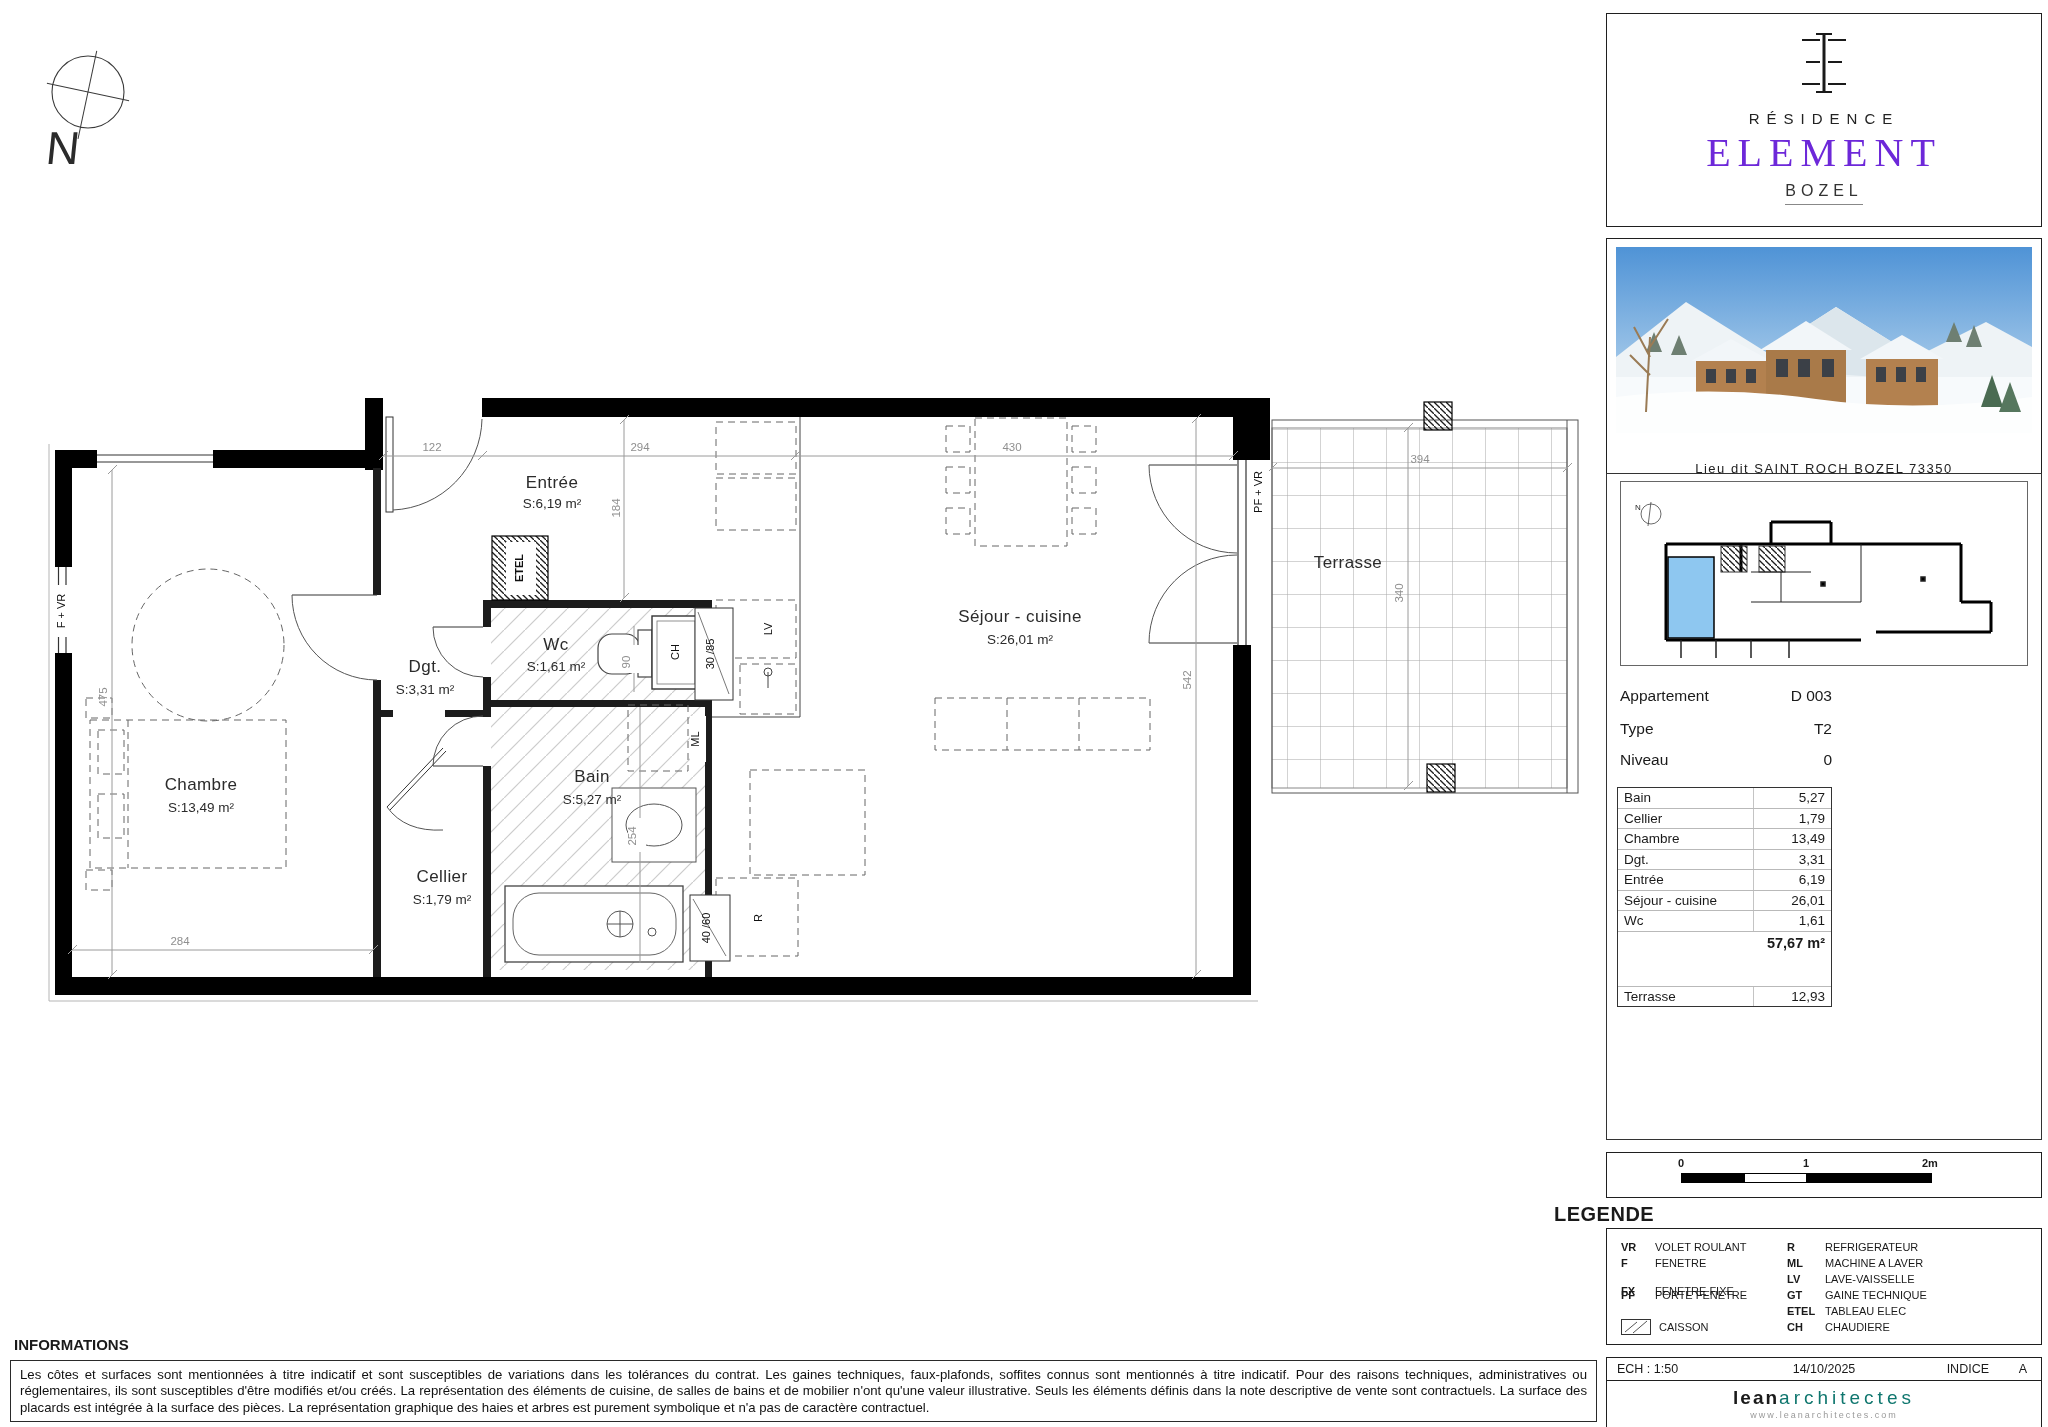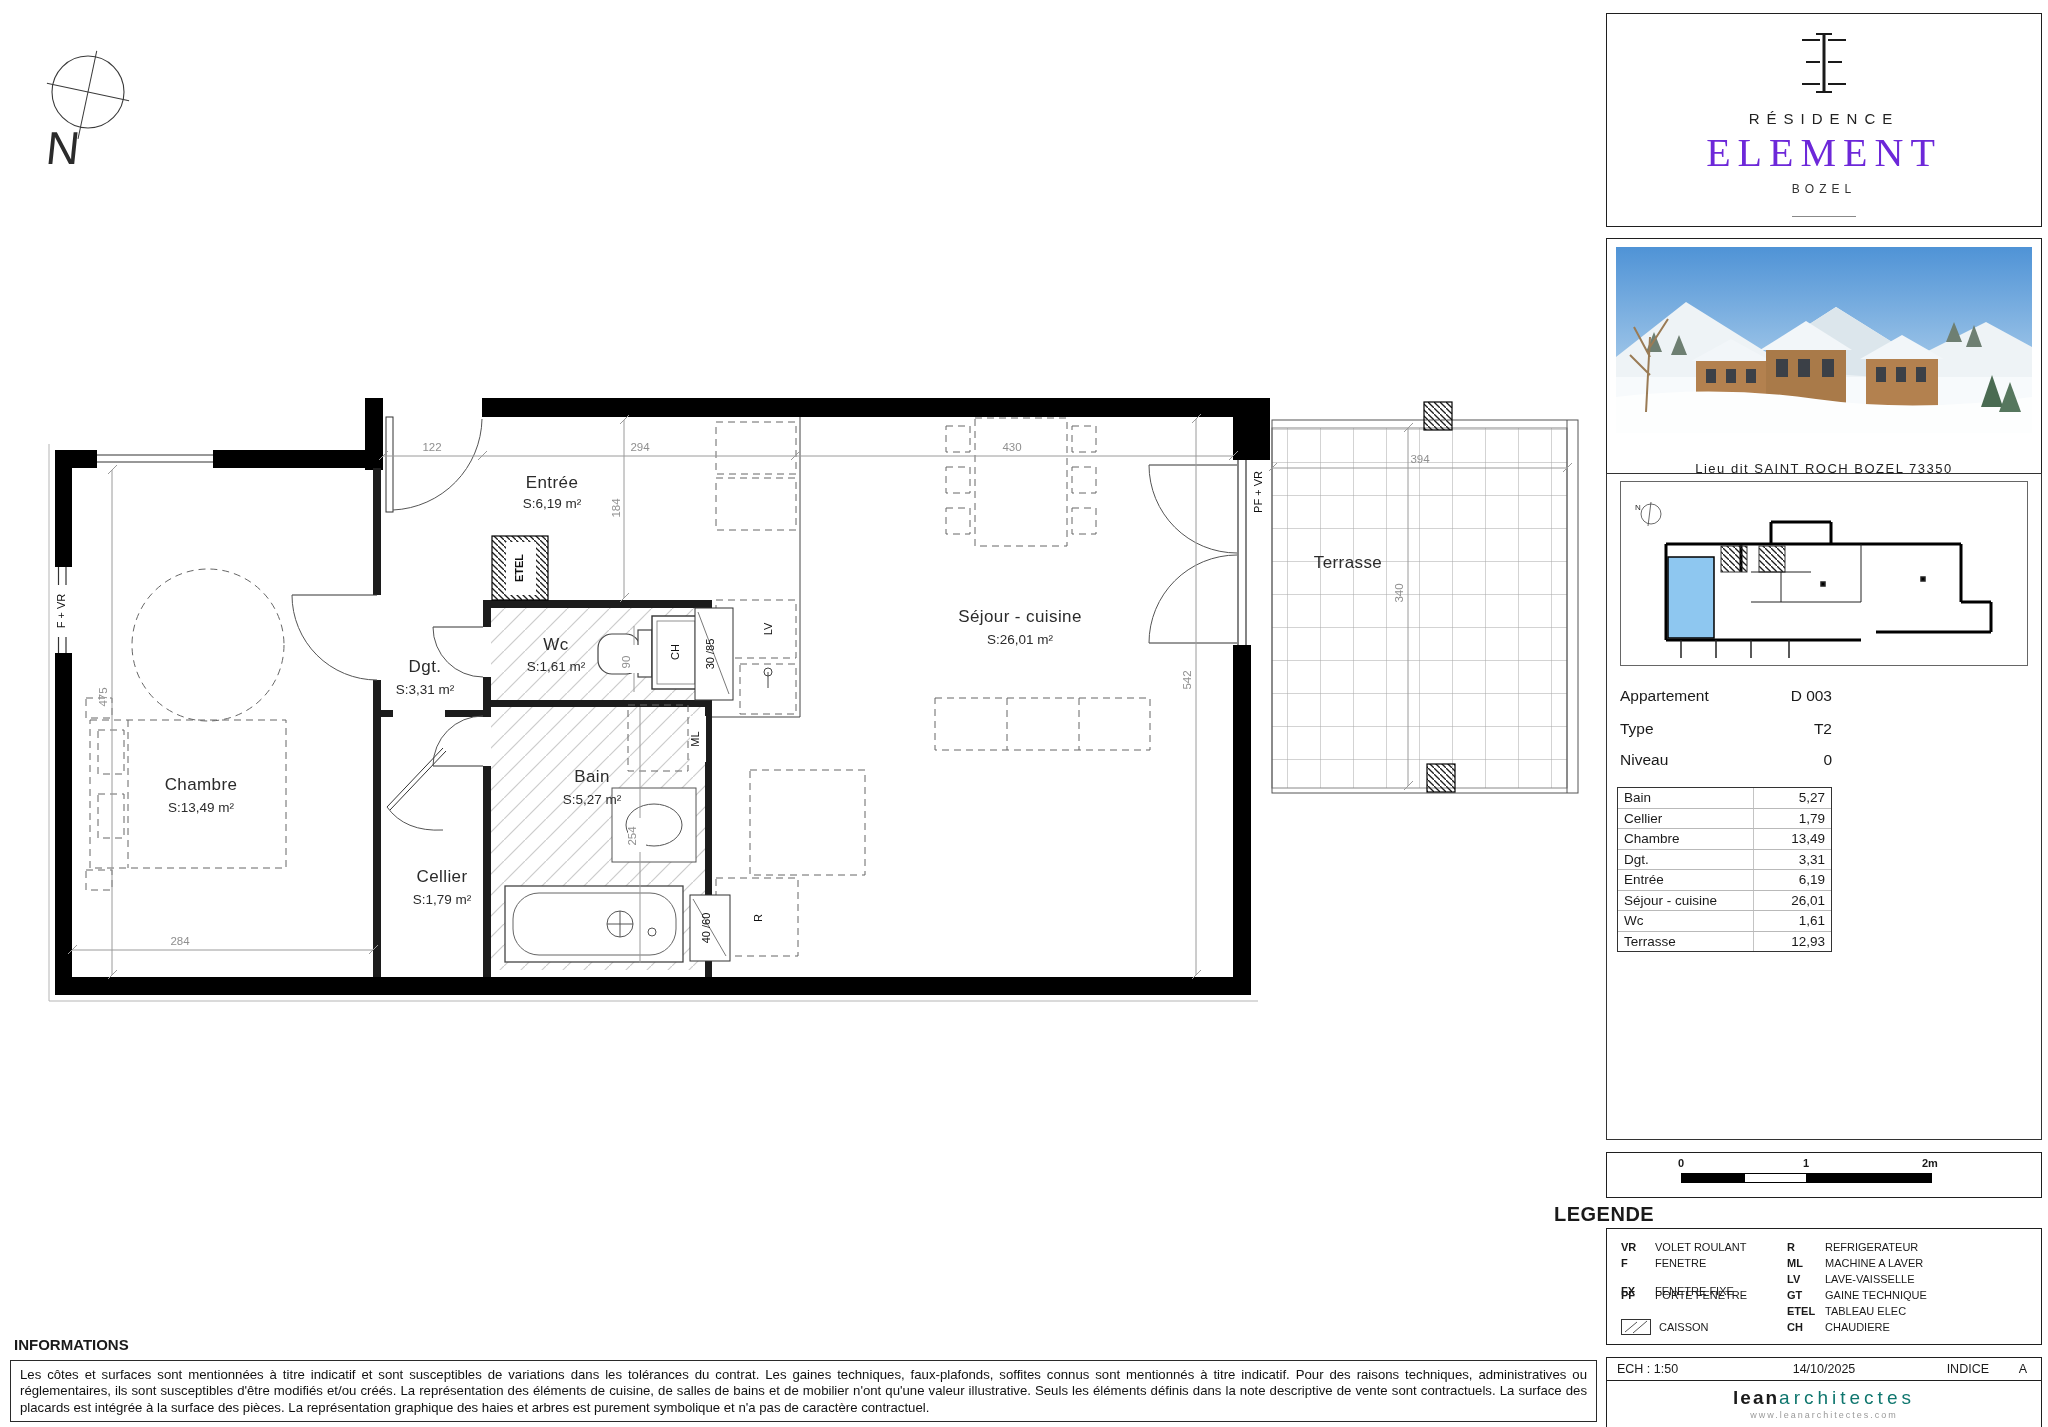--- a/index.html
+++ b/index.html
@@ -273,21 +273,21 @@
       <line x1="6" y1="12" x2="24" y2="12" stroke-width="2"></line>
       <line x1="10" y1="34" x2="24" y2="34" stroke-width="2"></line>
       <line x1="6" y1="56" x2="24" y2="56" stroke-width="2"></line>
       <line x1="32" y1="12" x2="50" y2="12" stroke-width="2"></line>
       <line x1="32" y1="34" x2="46" y2="34" stroke-width="2"></line>
       <line x1="32" y1="56" x2="50" y2="56" stroke-width="2"></line>
     </g>
   </svg>
   <div style="font-size:15px;letter-spacing:7px;margin-top:8px;color:#222;">RÉSIDENCE</div>
   <div style="font-family:'Liberation Serif',serif;font-size:40px;letter-spacing:7px;margin-top:2px;color:#6d28d9;">ELEMENT</div>
-  <div style="display:inline-block;font-size:12px;letter-spacing:5px;margin-top:6px;padding-bottom:20px;border-bottom:1px solid #888;color:#333;">BOZEL</div>
+  <div style="display:inline-block;font-size:16px;letter-spacing:5px;margin-top:6px;padding-bottom:4px;border-bottom:1px solid #888;color:#333;">BOZEL</div>
 </div>
 
 <div class="box" style="left:1606px;top:238px;width:436px;height:244px;">
   <svg width="416" height="186" style="position:absolute;left:9px;top:8px;" viewBox="0 0 416 186" preserveAspectRatio="none">
     <defs>
       <linearGradient id="sky" x1="0" y1="0" x2="0" y2="1">
         <stop offset="0" stop-color="#4f93d6"></stop>
           <stop offset="1" stop-color="#cfe4f3"></stop>
       </linearGradient>
     </defs>
@@ -405,20 +405,23 @@
   <div class="trow">
       <div class="tdiv"></div>
       <span class="c1">Séjour - cuisine</span>
       <span class="c2">26,01</span>
     </div>
   <div class="trow">
       <div class="tdiv"></div>
       <span class="c1">Wc</span>
       <span class="c2">1,61</span>
     </div>
+  <div style="position:relative;height:54px;border-bottom:1px solid #b9b9b9;">
+    <span style="position:absolute;right:6px;top:3px;font-weight:bold;font-size:14.5px;">57,67 m²</span>
+  </div>
   <div class="trow" style="border-bottom:none;">
     <div class="tdiv"></div>
     <span class="c1">Terrasse</span>
     <span class="c2">12,93</span>
   </div>
 </div>
 
 <div class="box" style="left:1606px;top:1152px;width:436px;height:46px;">
   <span style="position:absolute;left:71px;top:4px;font-size:11px;font-weight:bold;">0</span>
   <span style="position:absolute;left:196px;top:4px;font-size:11px;font-weight:bold;">1</span>

